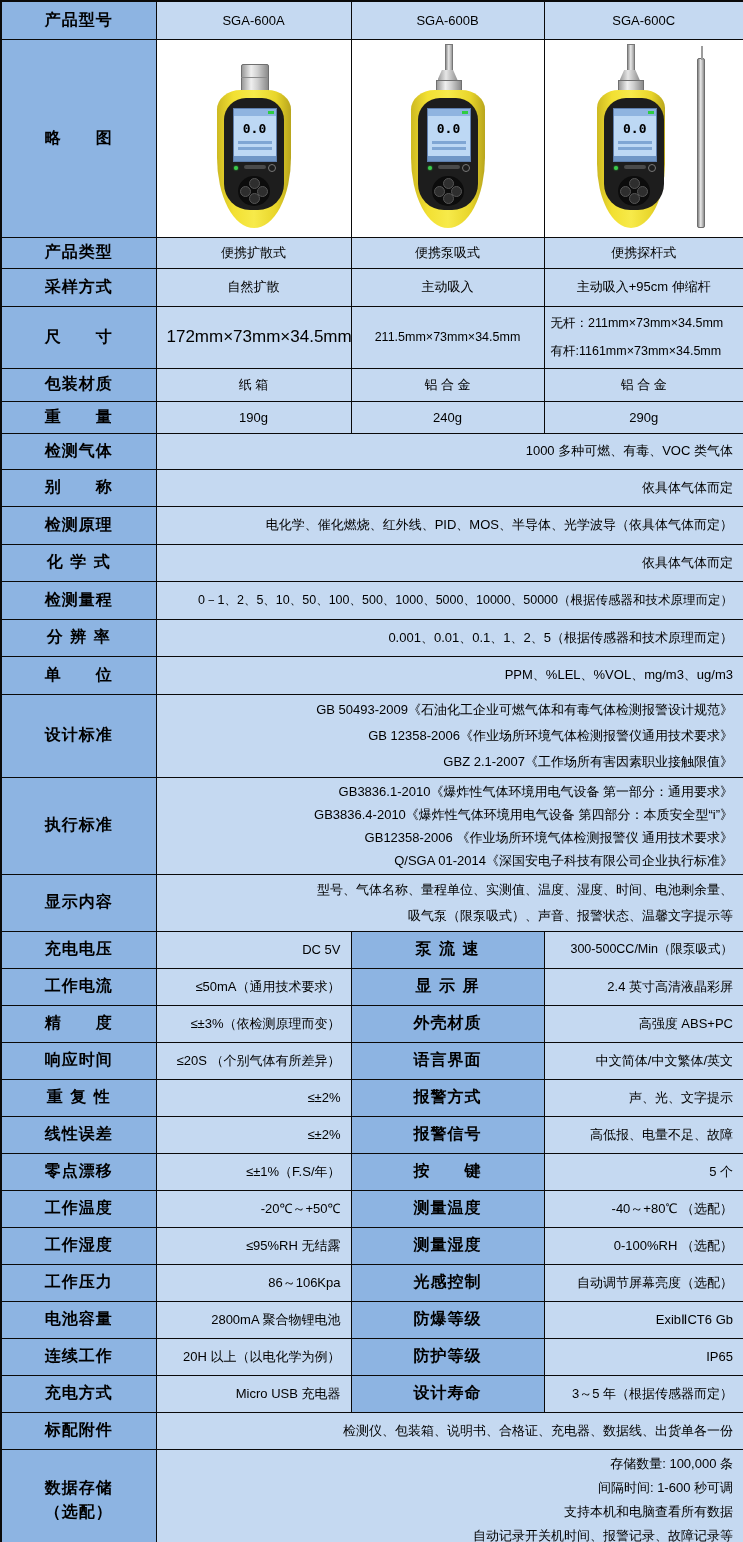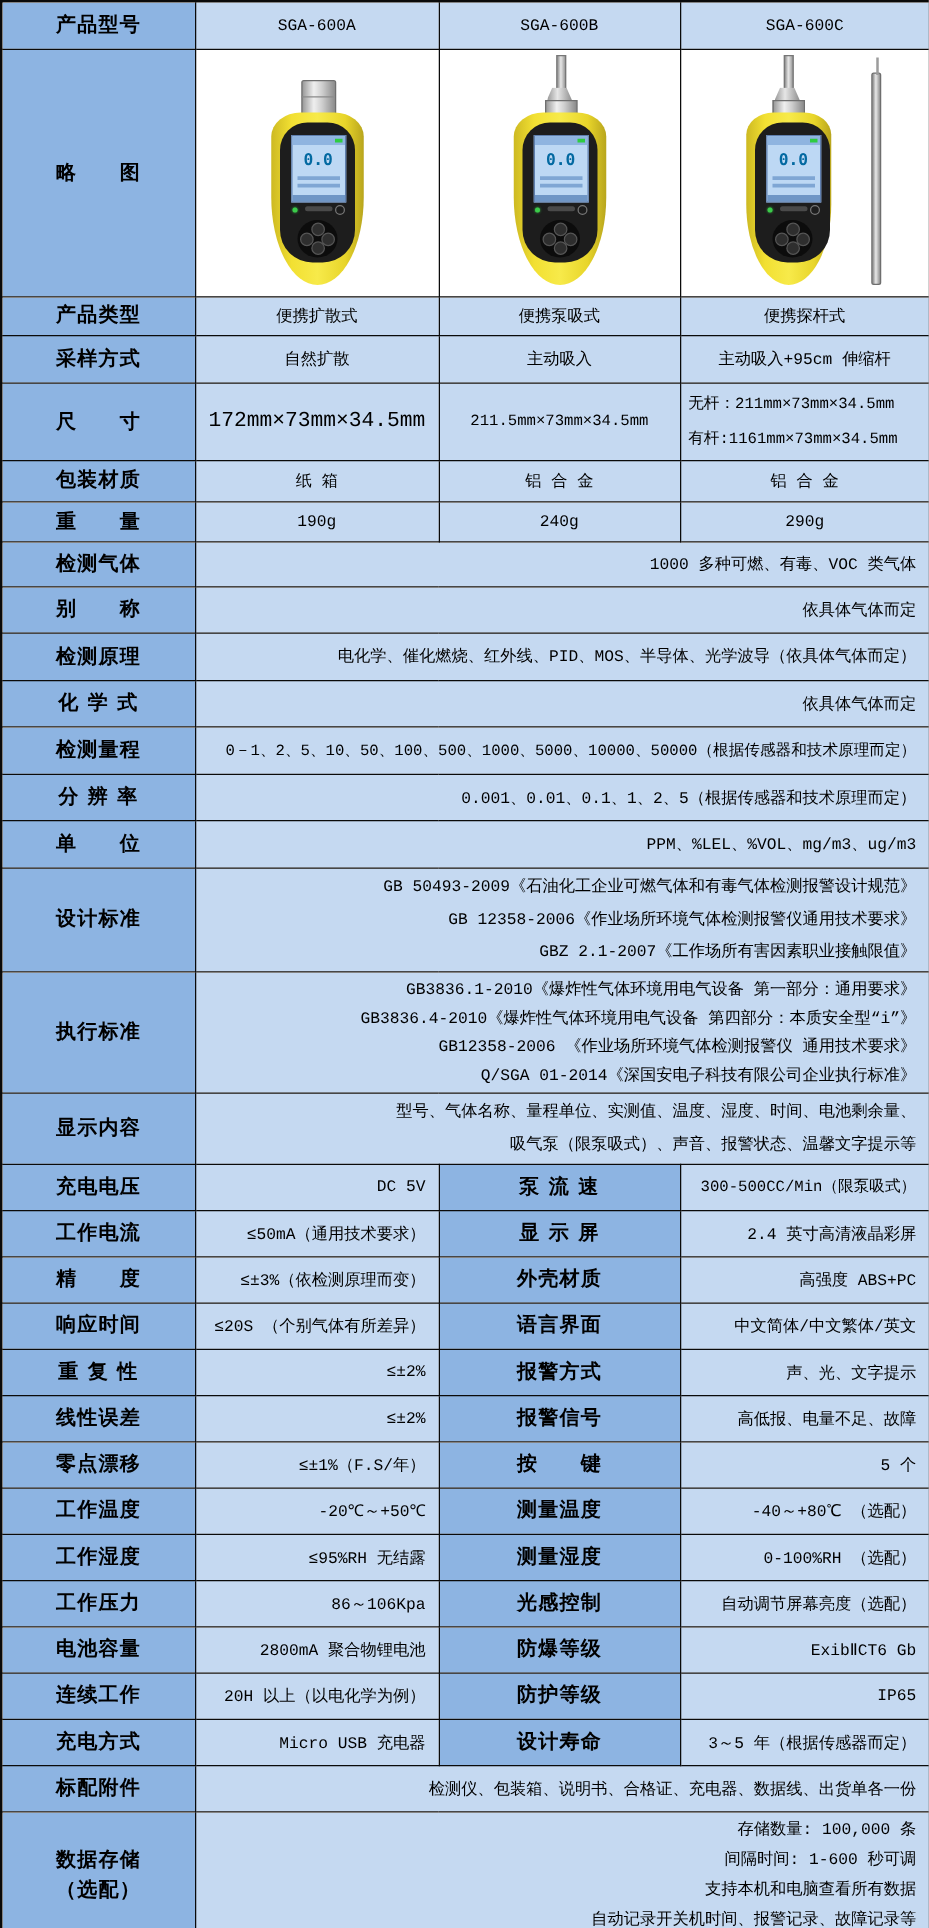--- a/index.html
+++ b/index.html
@@ -1,41 +1,41 @@
 <!DOCTYPE html>
 <html><head>
 <meta charset="utf-8">
 <style>
   html,body{margin:0;padding:0;background:#fff;}
   body{font-family:"DejaVu Sans",sans-serif;color:#000;}
   .wrap{width:743px;}
   table.spec{width:743px;border-collapse:collapse;table-layout:fixed;border:2px solid #0a0a0a;}
   td{border:1px solid #0a0a0a;box-sizing:border-box;overflow:hidden;}
   td.lbl{background:#8DB4E2;text-align:center;font-weight:bold;font-size:16px;letter-spacing:1px;padding:2px 4px;}
-  td.val{background:#C5D9F1;font-size:13px;font-family:Liberation Mono, monospace;padding:2px 10px;}
+  td.val{background:#C5D9F1;font-size:13px;font-family:Liberation Sans, sans-serif;padding:2px 10px;}
   td.cen{text-align:center;}
   td.left{text-align:right;padding-left:14px;}
   td.img{background:#ffffff;vertical-align:middle;}
   .ln{line-height:26px;white-space:nowrap;}
   .ln-exec{line-height:23px;white-space:nowrap;}
   .ln-store{line-height:24px;white-space:nowrap;}
   .sizeC{line-height:28px;white-space:nowrap;font-size:12.5px;}
   .lbl2l{line-height:24px;}
 
   
   .dev{position:relative;width:130px;height:188px;margin:2px auto;}
   .dev *{position:absolute;}
   .d-body{left:28px;top:46px;width:74px;height:138px;
     background:linear-gradient(90deg,#cdb922,#f2e032 22%,#f7ea4a 50%,#e8d52a 80%,#b8a51d);
     border-radius:32px 32px 50px 50px / 26px 26px 95px 95px;}
   .d-panel{left:7px;top:8px;width:60px;height:112px;background:#1d1d1d;border-radius:22px 22px 26px 26px;}
   .d-screen{left:9px;top:10px;width:42px;height:52px;background:#bdd8f4;border:1px solid #5f7fae;}
   .scr-top{left:0;top:0;width:100%;height:7px;background:#8fb4e0;}
   .scr-batt{right:2px;top:2px;width:6px;height:3px;background:#2ecc40;}
-  .scr-val{left:0;top:12px;width:100%;text-align:center;font-size:13px;font-weight:bold;color:#0369a1;font-family:"DejaVu Sans Mono",monospace;}
+  .scr-val{left:0;top:12px;width:100%;text-align:center;font-size:13px;font-weight:bold;color:#000000;font-family:"DejaVu Sans Mono",monospace;}
   .scr-r1{left:4px;top:32px;width:34px;height:3px;background:#7fa6d4;}
   .scr-r2{left:4px;top:38px;width:34px;height:3px;background:#7fa6d4;}
   .scr-bot{left:0;bottom:0;width:100%;height:5px;background:#6f96c6;}
   .d-led{left:10px;top:68px;width:4px;height:4px;border-radius:50%;background:#3bcb4a;box-shadow:0 0 2px #3bcb4a;}
   .d-brand{left:20px;top:67px;width:22px;height:4px;background:#4a4a4a;border-radius:2px;}
   .d-pwr{right:8px;top:66px;width:6px;height:6px;border:1px solid #777;border-radius:50%;}
   .d-btns{left:14px;top:78px;width:32px;height:30px;background:#0c0c0c;border-radius:50%;}
   .btn{width:9px;height:9px;border-radius:50%;background:#2e2e2e;border:1px solid #555;}
   .b-up{left:11px;top:2px;}
   .b-dn{left:11px;bottom:2px;}

